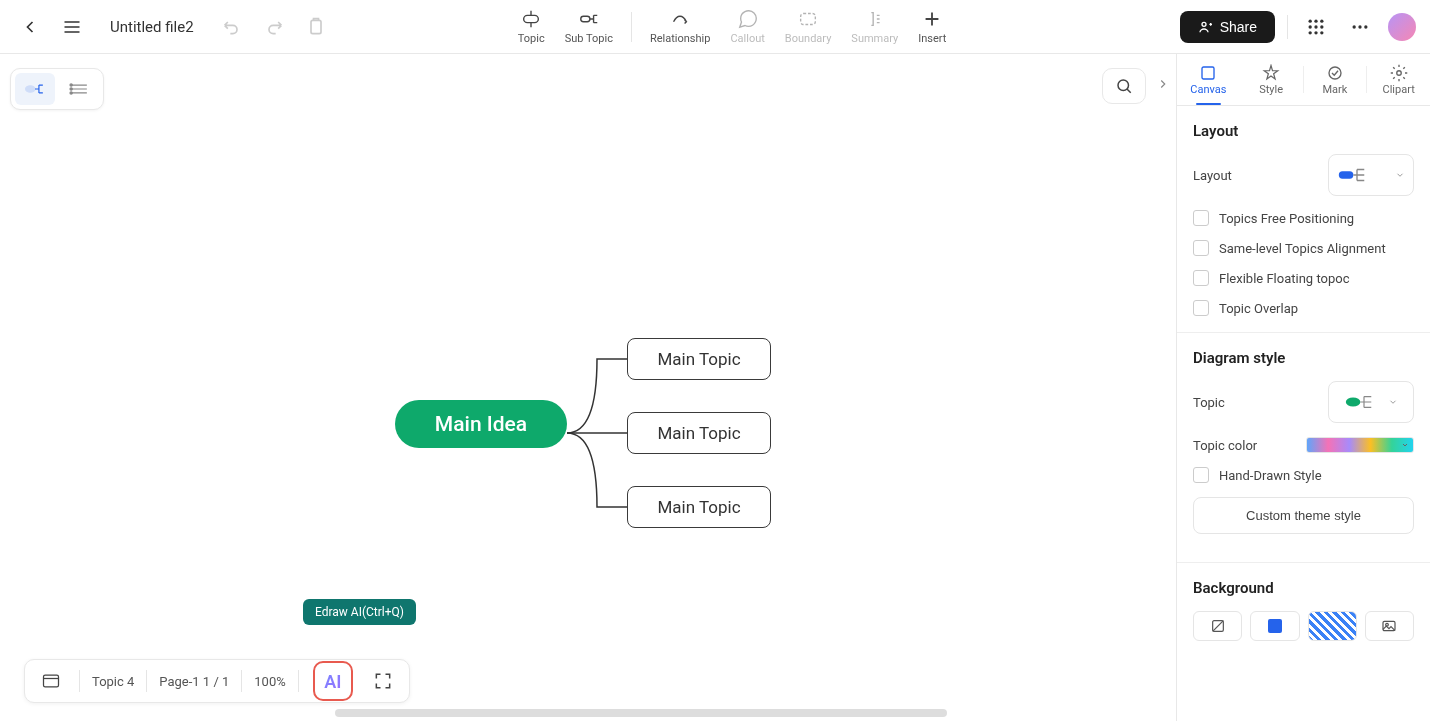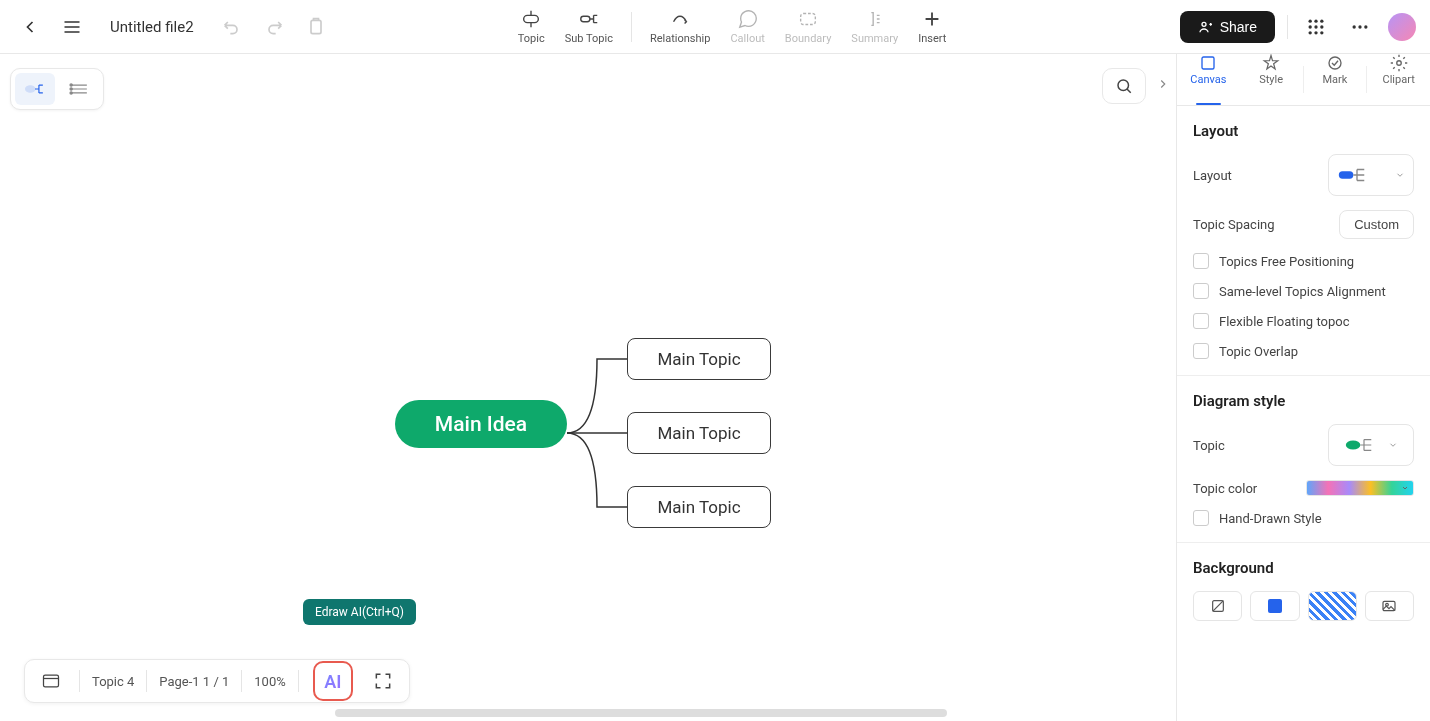--- a/index.html
+++ b/index.html
@@ -62,21 +62,21 @@
     .bottom-icon { width: 20px; height: 20px; color: #444; }
     
     .bottom-right { position: absolute; bottom: 18px; right: 268px; height: 44px; background: #fff; border: 1px solid #e8e8e8; border-radius: 10px; display: flex; align-items: center; padding: 0 10px; gap: 14px; box-shadow: 0 1px 4px rgba(0,0,0,0.06); }
     
     
     .h-scroll { position: absolute; bottom: 4px; left: 335px; width: 612px; height: 8px; background: #ddd; border-radius: 4px; }
     
     
     .right-panel { width: 254px; border-left: 1px solid #e8e8e8; background: #fff; overflow: hidden; }
     .panel-tabs { height: 52px; display: flex; border-bottom: 1px solid #e8e8e8; }
-    .panel-tab { flex: 1; display: flex; flex-direction: column; align-items: center; gap: 1px; cursor: pointer; position: relative; font-size: 11px; color: #666; }
+    .panel-tab { flex: 1; display: flex; flex-direction: column; align-items: center; justify-content: center; gap: 1px; cursor: pointer; position: relative; font-size: 11px; color: #666; }
     .panel-tab svg { width: 18px; height: 18px; }
     .panel-tab.active { color: #2563eb; }
     .panel-tab.active::after { content: ""; position: absolute; bottom: 0; left: 30%; right: 30%; height: 2.5px; background: #2563eb; border-radius: 2px; }
     .panel-tab-sep { width: 1px; background: #eee; margin: 12px 0; }
     
     .panel-body { padding: 16px; overflow-y: auto; height: calc(100% - 52px); }
     .section-title { font-size: 15px; font-weight: 600; margin-bottom: 14px; color: #222; }
     .row { display: flex; justify-content: space-between; align-items: center; margin-bottom: 14px; font-size: 13px; color: #444; }
     .select-box { width: 86px; height: 42px; border: 1px solid #e5e5e5; border-radius: 8px; display: flex; align-items: center; justify-content: space-between; padding: 0 8px; background: #fff; }
     .select-box svg:last-child { width: 10px; height: 10px; color: #888; }
@@ -334,24 +334,20 @@
         <div class="select-box">
           <svg class="layout-icon" viewBox="0 0 44 24">
               <rect x="2" y="8" width="16" height="8" rx="4" fill="#2563eb"></rect>
               <path d="M18 12h4M22 6v12M22 6h8M22 12h8M22 18h8" stroke="#888" stroke-width="1.5" fill="none"></path>
             </svg>
           <svg viewBox="0 0 24 24" fill="none" stroke="currentColor" stroke-width="2">
               <path d="M6 9l6 6 6-6"></path>
             </svg>
         </div>
       </div>
-      <div class="row">
-        <span>Topic Spacing</span>
-        <button class="pill-btn">Custom</button>
-      </div>
       <div class="check-row">
         <div class="checkbox"></div>
         <span>Topics Free Positioning</span>
       </div>
       <div class="check-row">
         <div class="checkbox"></div>
         <span>Same-level Topics Alignment</span>
       </div>
       <div class="check-row">
         <div class="checkbox"></div>
@@ -382,20 +378,21 @@
         <div class="color-strip">
           <svg viewBox="0 0 24 24" fill="none" stroke="currentColor" stroke-width="3">
               <path d="M6 9l6 6 6-6"></path>
             </svg>
         </div>
       </div>
       <div class="check-row">
         <div class="checkbox"></div>
         <span>Hand-Drawn Style</span>
       </div>
+      <button class="full-btn">Custom theme style</button>
       
       <div class="panel-divider"></div>
       
       <div class="section-title">Background</div>
       <div class="bg-options">
         <div class="bg-opt">
           <svg viewBox="0 0 24 24" fill="none" stroke="currentColor" stroke-width="1.8">
               <rect x="4" y="4" width="16" height="16" rx="2"></rect>
               <path d="M4 20L20 4"></path>
             </svg>

